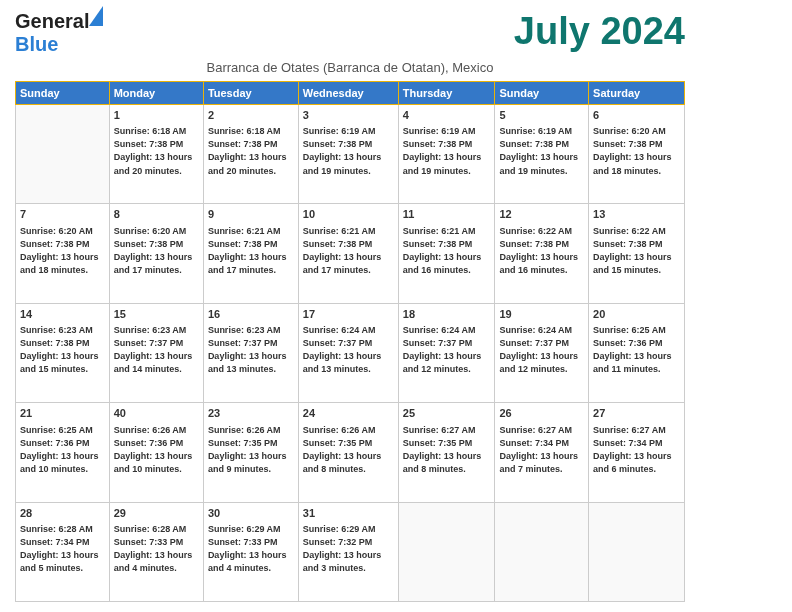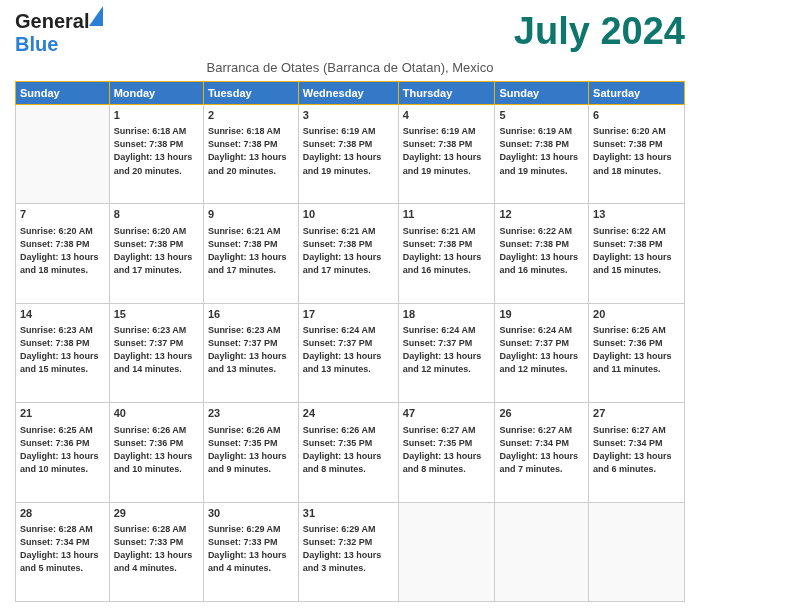--- a/index.html
+++ b/index.html
@@ -290,21 +290,21 @@
 and 9 minutes.</div>
           </td>
           <td>
             <span class="day-number">24</span>
             <div class="day-info" style="white-space: pre-line;">Sunrise: 6:26 AM
 Sunset: 7:35 PM
 Daylight: 13 hours
 and 8 minutes.</div>
           </td>
           <td>
-            <span class="day-number">47</span>
+            <span class="day-number">25</span>
             <div class="day-info" style="white-space: pre-line;">Sunrise: 6:27 AM
 Sunset: 7:35 PM
 Daylight: 13 hours
 and 8 minutes.</div>
           </td>
           <td>
             <span class="day-number">26</span>
             <div class="day-info" style="white-space: pre-line;">Sunrise: 6:27 AM
 Sunset: 7:34 PM
 Daylight: 13 hours

